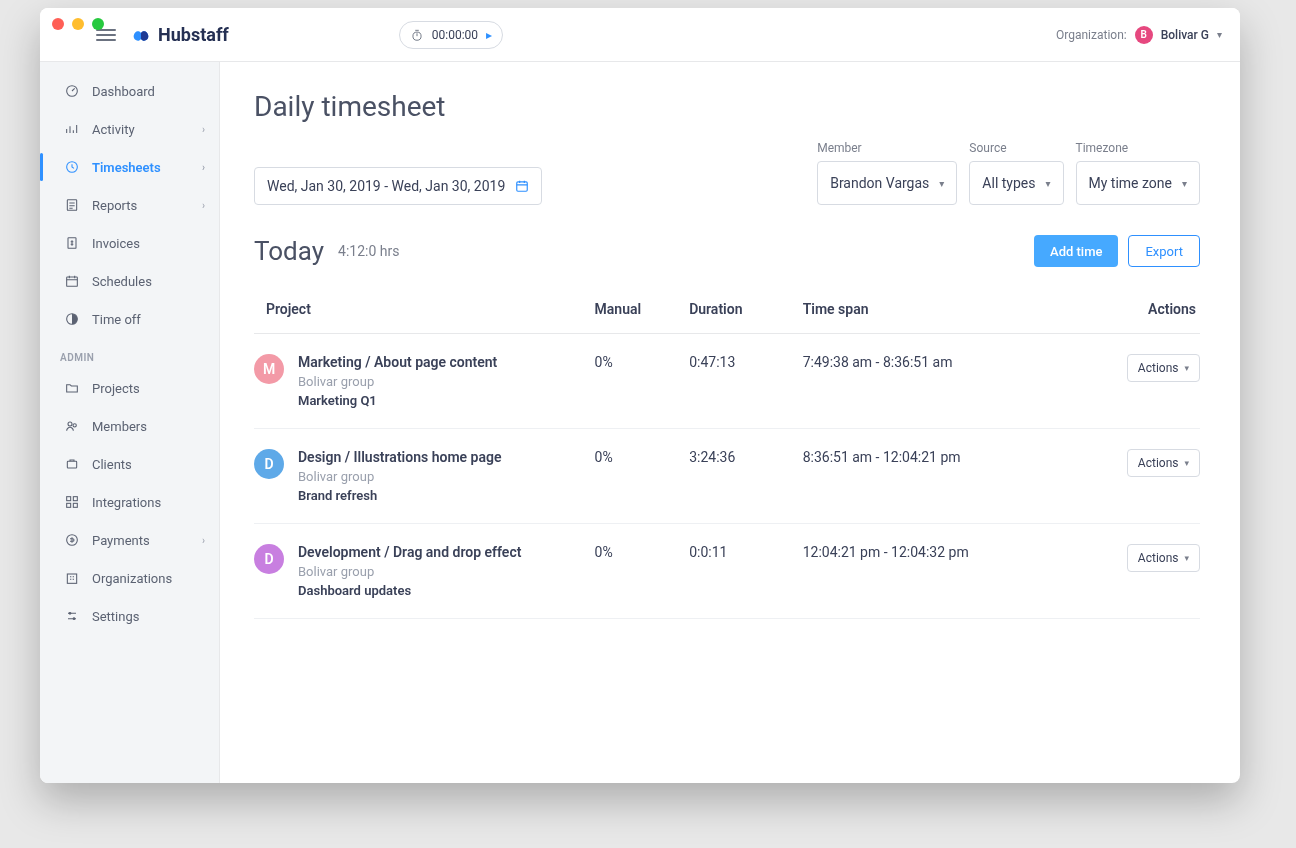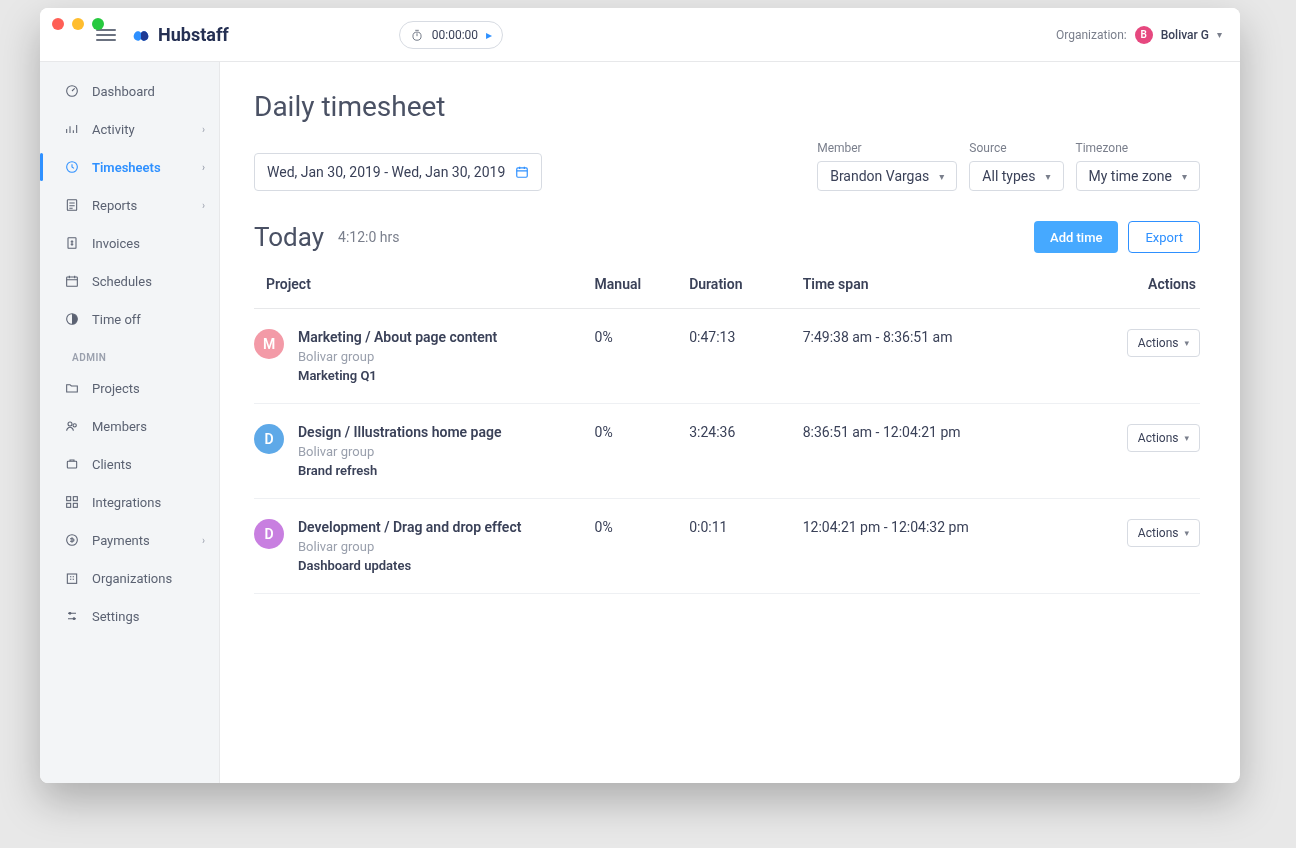--- a/index.html
+++ b/index.html
@@ -100,21 +100,21 @@
   .nav-item .nav-icon svg { width:16px; height:16px; stroke:#5b6272; fill:none; stroke-width:1.6; }
   .nav-item.active { color:#2e90ff; font-weight:600;}
   .nav-item.active::before {
     content:''; position:absolute; left:0; top:5px; bottom:5px; width:3px; background:#2e90ff; border-radius:2px;
   }
   .nav-item.active .nav-icon svg { stroke:#2e90ff; }
   .nav-item .chev-right {
     margin-left:auto; font-size:10px; color:#9aa0ad;
   }
   .nav-section-label {
-    padding: 14px 0 6px 32px;
+    padding: 14px 0 6px 20px;
     font-size: 10px; letter-spacing: .5px;
     color:#9aa0ad; font-weight:600;
   }
 
   
   .main {
     flex:1; padding: 28px 40px 0 34px; overflow:auto;
   }
   .page-title { font-size: 28px; color:#4a5164; font-weight:400; margin-bottom: 18px;}
   .controls-row {
@@ -123,29 +123,29 @@
   .date-range {
     border:1px solid #d7dbe2; border-radius:4px;
     height:38px; padding:0 12px; display:flex; align-items:center;
     font-size:14px; color:#3a4158; cursor:pointer; gap:10px;
   }
   .date-range .cal-icon { color:#2e90ff; }
   .filters { margin-left:auto; display:flex; gap:12px; }
   .filter { display:flex; flex-direction:column; gap:6px; }
   .filter-label { font-size:12px; color:#7a7f8c; }
   .select {
-    border:1px solid #d7dbe2; border-radius:4px; height:30px;
+    border:1px solid #d7dbe2; border-radius:4px; height:44px;
     padding:0 12px; display:flex; align-items:center; gap:10px;
     font-size:14px; color:#3a4158; cursor:pointer; background:#fff;
     white-space: nowrap;
   }
   .select .chev { margin-left:auto; color:#7a7f8c; }
 
   .today-row {
-    display:flex; align-items:center; gap:14px; margin-bottom: 23px;
+    display:flex; align-items:center; gap:14px; margin-bottom: 34px;
   }
   .today-title { font-size:26px; color:#4a5164; font-weight:400; }
   .today-total { font-size:14px; color:#7a7f8c; }
   .today-actions { margin-left:auto; display:flex; gap:10px; }
   .btn {
     height:32px; padding:0 16px; border-radius:4px; font-size:13px;
     display:flex; align-items:center; justify-content:center; cursor:pointer;
   }
   .btn-primary { background:#46a9ff; color:#fff; font-weight:500;}
   .btn-outline { border:1px solid #2e90ff; color:#2e90ff; background:#fff;}

